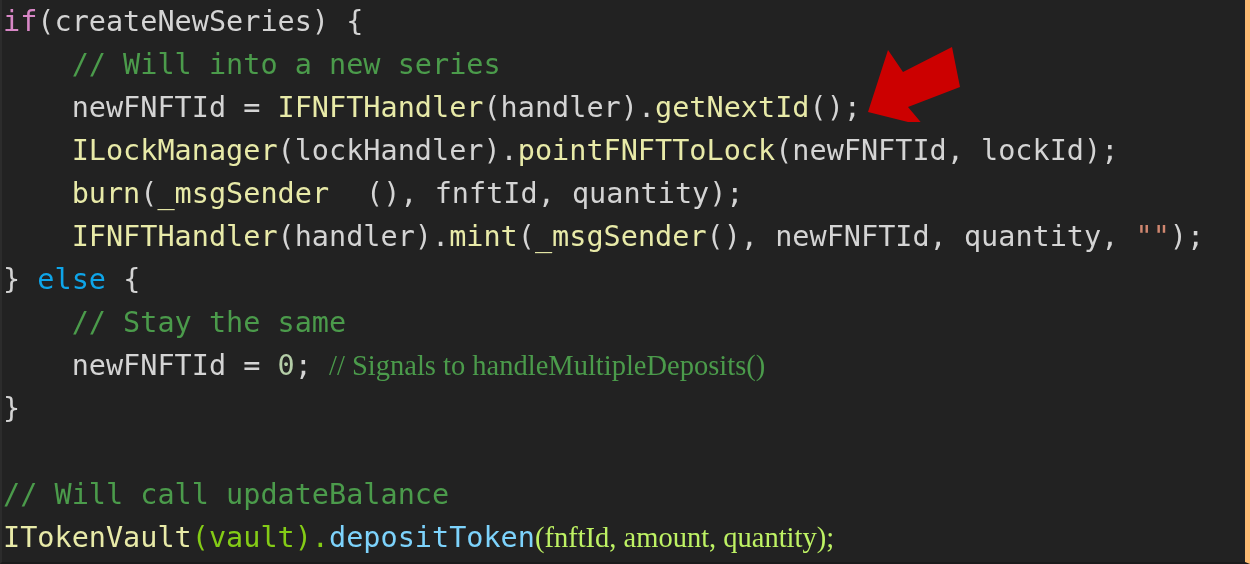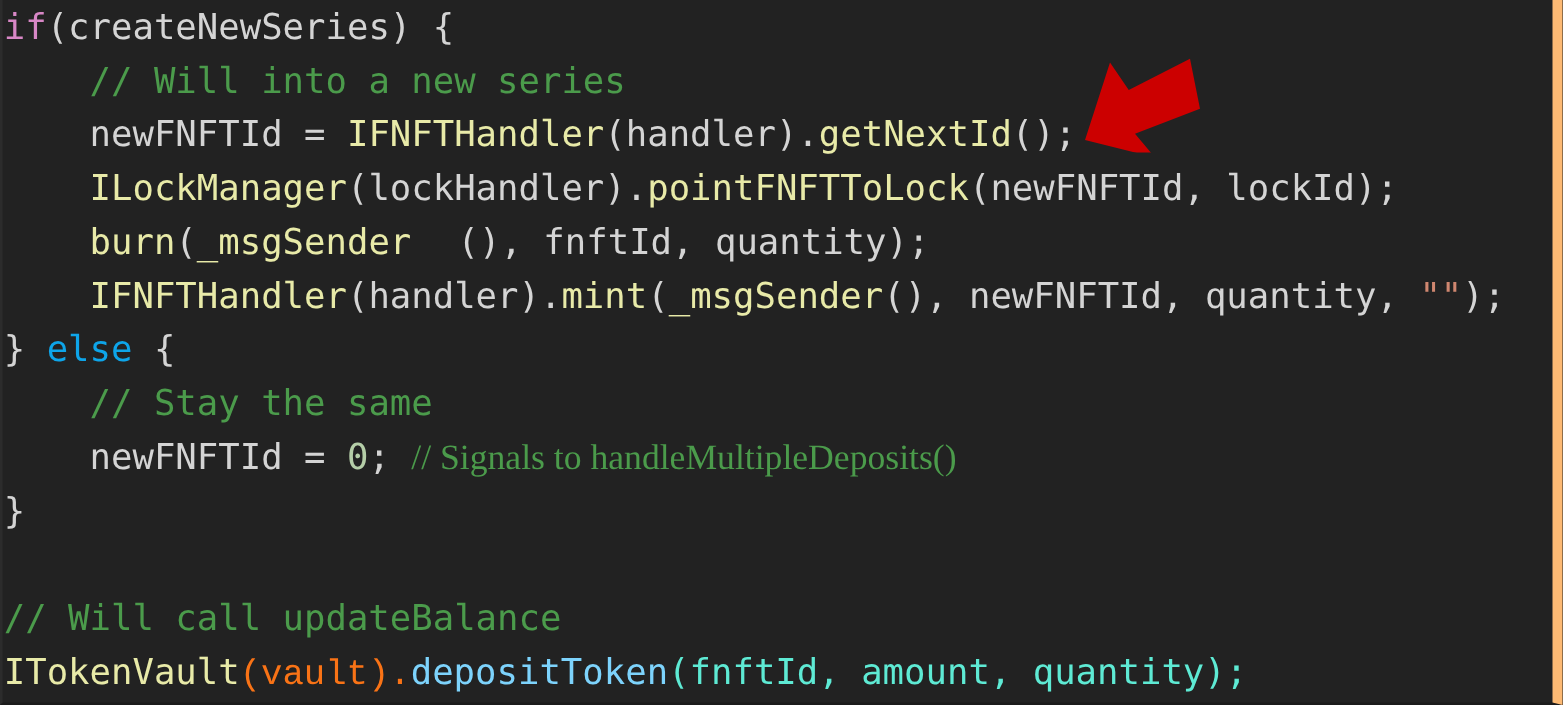--- a/index.html
+++ b/index.html
@@ -15,21 +15,21 @@
     font-family: "DejaVu Sans Mono", "Liberation Mono", monospace;
   }
 
   #code-block {
     position: relative;
     width: 1250px;
     height: 564px;
     background: #222222;
     box-sizing: border-box;
     border-left: 2px solid #2c2c2c;
-    border-right: 8px solid #fdba74;
+    border-right: 5px solid #fdba74;
     border-bottom: 2px solid #1b1b1b;
     overflow: hidden;
   }
 
   .code-lines {
     position: absolute;
     left: 0;
     top: 0;
     padding: 0;
     margin: 0;
@@ -75,20 +75,20 @@
       <div class="code-line"><span class="plain" style="color: rgb(212, 212, 212);">    newFNFTId = </span><span class="fn" style="color: rgb(232, 234, 168);">IFNFTHandler</span><span class="plain" style="color: rgb(212, 212, 212);">(handler).</span><span class="fn" style="color: rgb(232, 234, 168);">getNextId</span><span class="plain" style="color: rgb(212, 212, 212);">();</span></div>
       <div class="code-line"><span class="plain" style="color: rgb(212, 212, 212);">    </span><span class="fn" style="color: rgb(232, 234, 168);">ILockManager</span><span class="plain" style="color: rgb(212, 212, 212);">(lockHandler).</span><span class="fn" style="color: rgb(232, 234, 168);">pointFNFTToLock</span><span class="plain" style="color: rgb(212, 212, 212);">(newFNFTId, lockId);</span></div>
       <div class="code-line"><span class="plain" style="color: rgb(212, 212, 212);">    </span><span class="fn" style="color: rgb(232, 234, 168);">burn</span><span class="plain" style="color: rgb(212, 212, 212);">(</span><span class="fn" style="color: rgb(232, 234, 168);">_msgSender</span><span class="plain" style="color: rgb(212, 212, 212); margin-left: 37px;">(), fnftId, quantity);</span></div>
       <div class="code-line"><span class="plain" style="color: rgb(212, 212, 212);">    </span><span class="fn" style="color: rgb(232, 234, 168);">IFNFTHandler</span><span class="plain" style="color: rgb(212, 212, 212);">(handler).</span><span class="fn" style="color: rgb(232, 234, 168);">mint</span><span class="plain" style="color: rgb(212, 212, 212);">(</span><span class="fn" style="color: rgb(232, 234, 168);">_msgSender</span><span class="plain" style="color: rgb(212, 212, 212);">(), newFNFTId, quantity, </span><span class="str" style="color: rgb(208, 135, 112);">""</span><span class="plain" style="color: rgb(212, 212, 212);">);</span></div>
       <div class="code-line"><span class="plain" style="color: rgb(212, 212, 212);">} </span><span class="kw" style="color: #0ea5e9;">else</span><span class="plain" style="color: rgb(212, 212, 212);"> {</span></div>
       <div class="code-line"><span class="plain" style="color: rgb(212, 212, 212);">    </span><span class="cmt" style="color: rgb(75, 155, 75);">// Stay the same</span></div>
       <div class="code-line"><span class="plain" style="color: rgb(212, 212, 212);">    newFNFTId = </span><span class="num" style="color: rgb(181, 206, 168);">0</span><span class="plain" style="color: rgb(212, 212, 212);">; </span><span class="cmt" style="color: rgb(75, 155, 75); font-family: Liberation Serif, serif;">// Signals to handleMultipleDeposits()</span></div>
       <div class="code-line"><span class="plain" style="color: rgb(212, 212, 212);">}</span></div>
       <div class="code-line">&nbsp;</div>
       <div class="code-line"><span class="cmt" style="color: rgb(75, 155, 75);">// Will call updateBalance</span></div>
-      <div class="code-line"><span class="fn" style="color: rgb(232, 234, 168);">ITokenVault</span><span class="plain" style="color: #f97316; font-family: Liberation Mono, monospace;">(vault).</span><span class="fn" style="color: #7dd3fc;">depositToken</span><span class="plain" style="color: #5eead4;">(fnftId, amount, quantity);</span></div>
+      <div class="code-line"><span class="fn" style="color: rgb(232, 234, 168);">ITokenVault</span><span class="plain" style="color: #84cc16;">(vault).</span><span class="fn" style="color: #7dd3fc;">depositToken</span><span class="plain" style="color: #bef264; font-family: Liberation Serif, serif;">(fnftId, amount, quantity);</span></div>
     </div>
 
   <svg id="annotation-arrow" viewBox="0 0 96 78" xmlns="http://www.w3.org/2000/svg">
     <polygon points="4,68 24,6 39,28 88,3 96,43 44,63 60,82" fill="#cc0000"></polygon>
   </svg>
 
 </div>
 
 </body></html>

